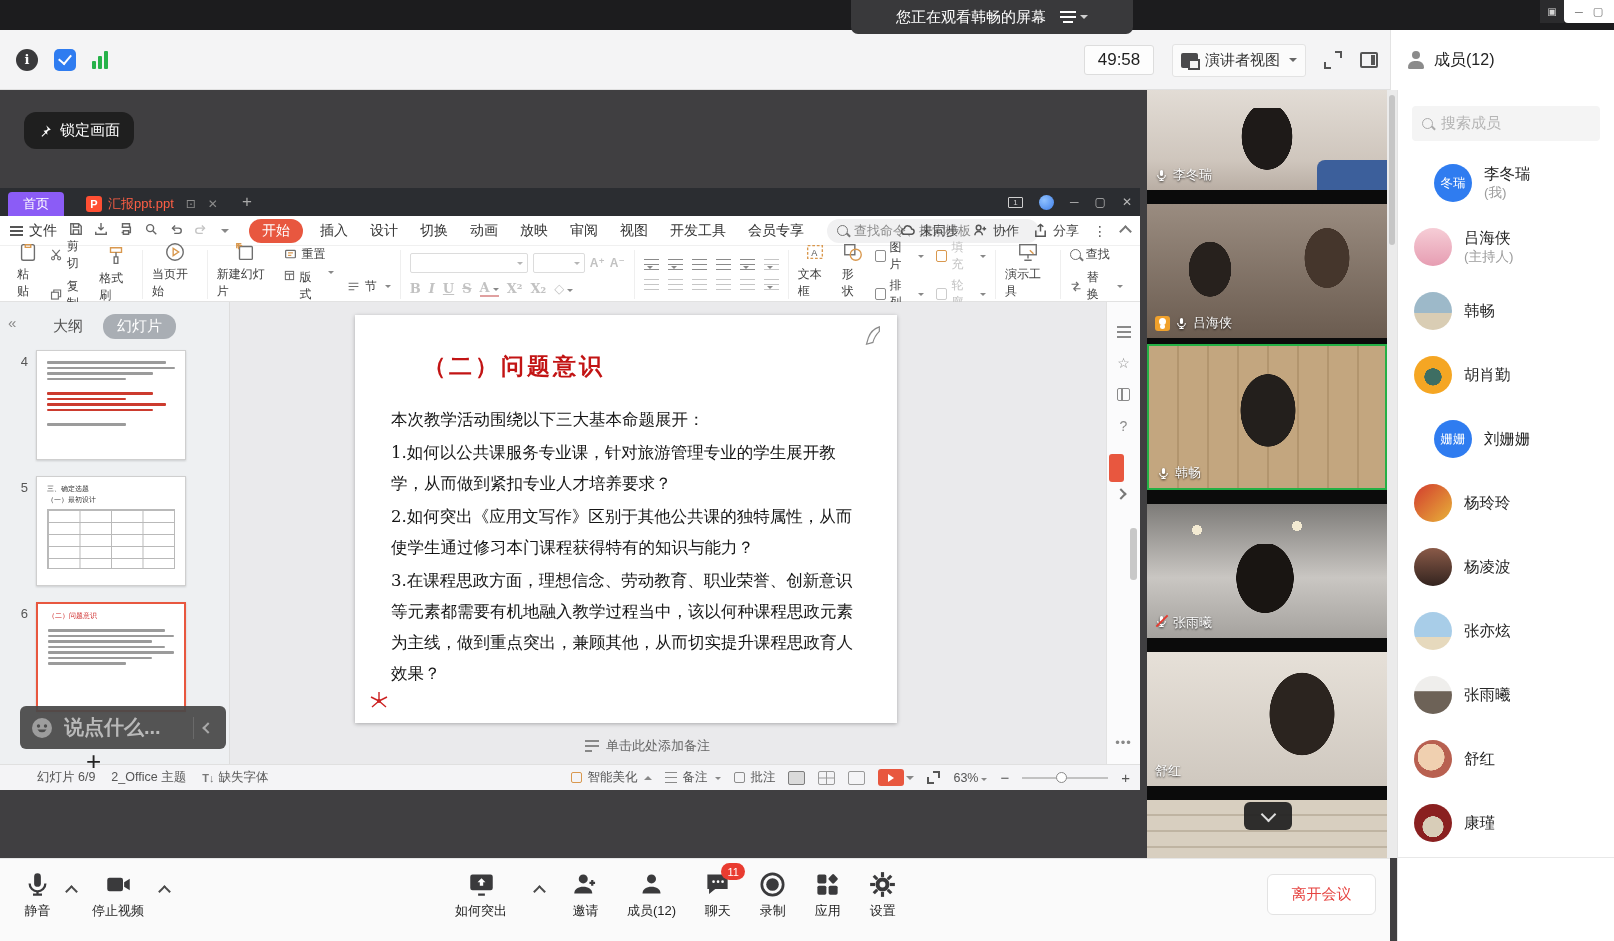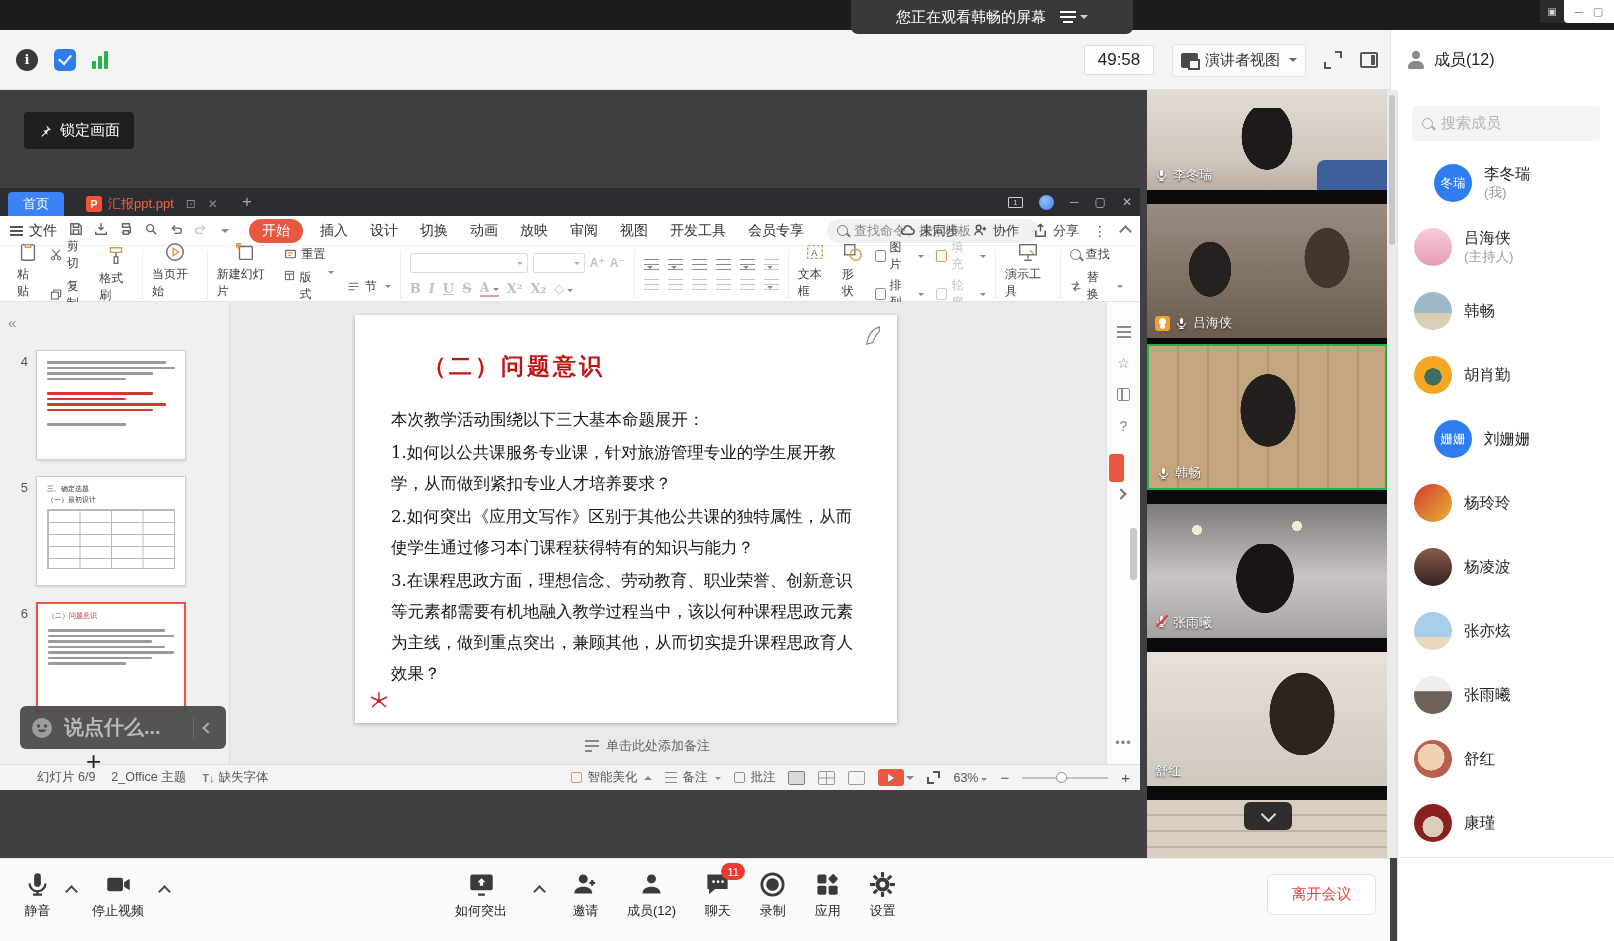--- a/index.html
+++ b/index.html
@@ -41,26 +41,26 @@
   .ic-corner2::after  { content:""; position:absolute; left:0; bottom:0; width:5px; height:5px; border:2px solid #555; border-right:none; border-top:none; }
   .ic-corner2 { width:18px; height:18px; position:relative; }
   .ic-panel { width:18px; height:16px; border:2px solid #555; border-radius:2px; position:relative; }
   .ic-panel::after { content:""; position:absolute; right:1px; top:1px; bottom:1px; width:4px; background:#555; }
   .member-header { position:absolute; left:1390px; top:30px; width:224px; height:60px; background:#fff; border-left:1px solid #e3e3e3; display:flex; align-items:center; gap:9px; padding-left:16px; font-size:16px; color:#222; }
   .ic-person { width:18px; height:18px; position:relative; color:#8b8b8b; }
   .ic-person::before { content:""; position:absolute; left:5px; top:0; width:8px; height:8px; border-radius:50%; background:currentColor; }
   .ic-person::after { content:""; position:absolute; left:1px; bottom:0; width:16px; height:8px; border-radius:8px 8px 2px 2px; background:currentColor; }
   
   .stage { position:absolute; left:0; top:90px; width:1147px; height:768px; background:#403f41; }
-  .lock-btn { position:absolute; left:24px; top:22px; height:37px; padding:0 14px; background:rgba(25,25,25,.82); border-radius:4px; display:flex; align-items:center; gap:8px; color:#fff; font-size:15px; z-index:5; }
+  .lock-btn { position:absolute; left:24px; top:22px; height:37px; padding:0 14px; background:rgba(25,25,25,.82); border-radius:12px; display:flex; align-items:center; gap:8px; color:#fff; font-size:15px; z-index:5; }
   .ic-pin { width:14px; height:14px; fill:#fff; }
   
   .wps { position:absolute; left:0; top:98px; width:1140px; height:602px; background:#fff; }
   .wps-titlebar { height:28px; background:#2b2d31; display:flex; align-items:flex-end; position:relative; }
-  .tab-home { width:56px; height:24px; margin-left:8px; background:#3b82f6; border-radius:4px 4px 0 0; color:#fff; font-size:13px; display:flex; align-items:center; justify-content:center; }
+  .tab-home { width:56px; height:24px; margin-left:8px; background:#8b5cf6; border-radius:4px 4px 0 0; color:#fff; font-size:13px; display:flex; align-items:center; justify-content:center; }
   .tab-doc { display:flex; align-items:center; gap:6px; padding:0 10px; height:24px; margin-left:12px; color:#ff5f45; font-size:13px; }
   .p-badge { width:16px; height:16px; background:#ff4f33; border-radius:3px; color:#fff; font-size:11px; font-weight:bold; display:flex; align-items:center; justify-content:center; }
   .tab-doc .tgl { color:#8d8d8d; font-size:12px; margin-left:6px; }
   .tab-plus { color:#aaa; font-size:17px; margin-left:14px; align-self:center; }
   .tb-winctl { position:absolute; right:8px; top:0; height:28px; display:flex; align-items:center; gap:16px; color:#b9b9b9; font-size:12px; }
   .ic-pres1 { width:15px; height:11px; border:1px solid #cfcfcf; border-radius:1px; font-size:8px; color:#cfcfcf; display:flex; align-items:center; justify-content:center; }
   .ic-globe { width:15px; height:15px; border-radius:50%; background:radial-gradient(circle at 35% 35%, #8fc1ff, #3f7fe8); }
   
   .wps-menubar { height:30px; background:#fff; display:flex; align-items:center; padding:0 10px; font-size:14px; color:#333; border-bottom:1px solid #f0f0f0; }
   .file-btn { display:flex; align-items:center; gap:6px; margin-right:12px; }
@@ -535,20 +535,24 @@
               <span>替换</span>
             </div>
         </div>
       </div>
     </div>
 
     <div class="wps-body">
 
       <div class="thumb-panel">
         <span class="collapse-arrow">«</span>
+        <div class="panel-tabs">
+          <span>大纲</span>
+          <span class="ptab-pill">幻灯片</span>
+        </div>
         <div class="thumb" style="top:48px">
           <span class="tnum">4</span>
           <div class="tbox">
             <div class="tline w90"></div>
               <div class="tline"></div>
               <div class="tline w80"></div>
               <div class="tline w60"></div>
             <div style="height:6px"></div>
             <div class="tline red w80"></div>
               <div class="tline red w60"></div>

